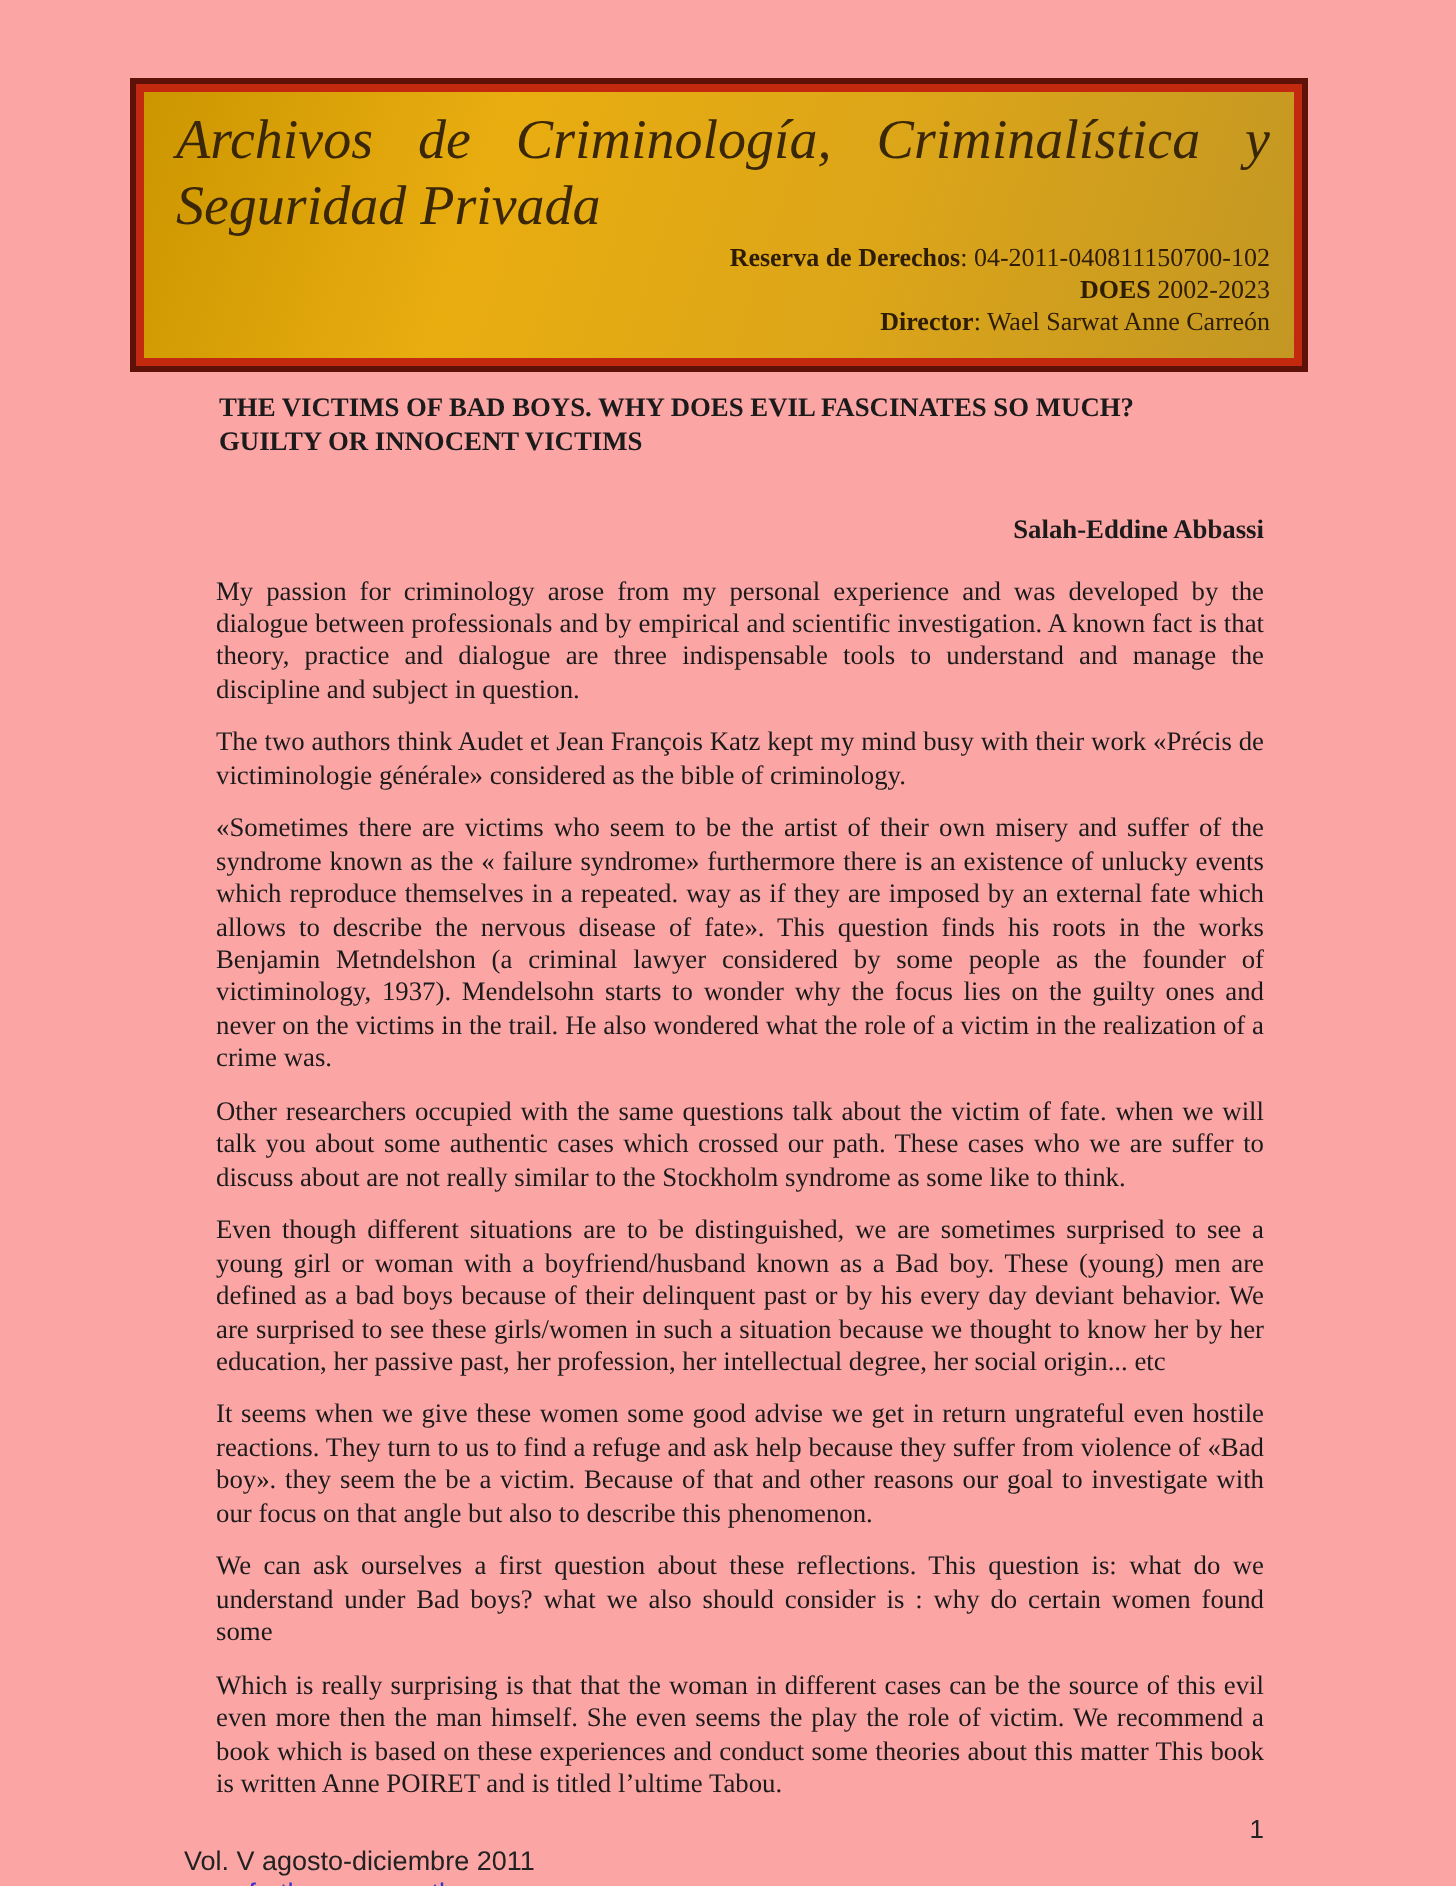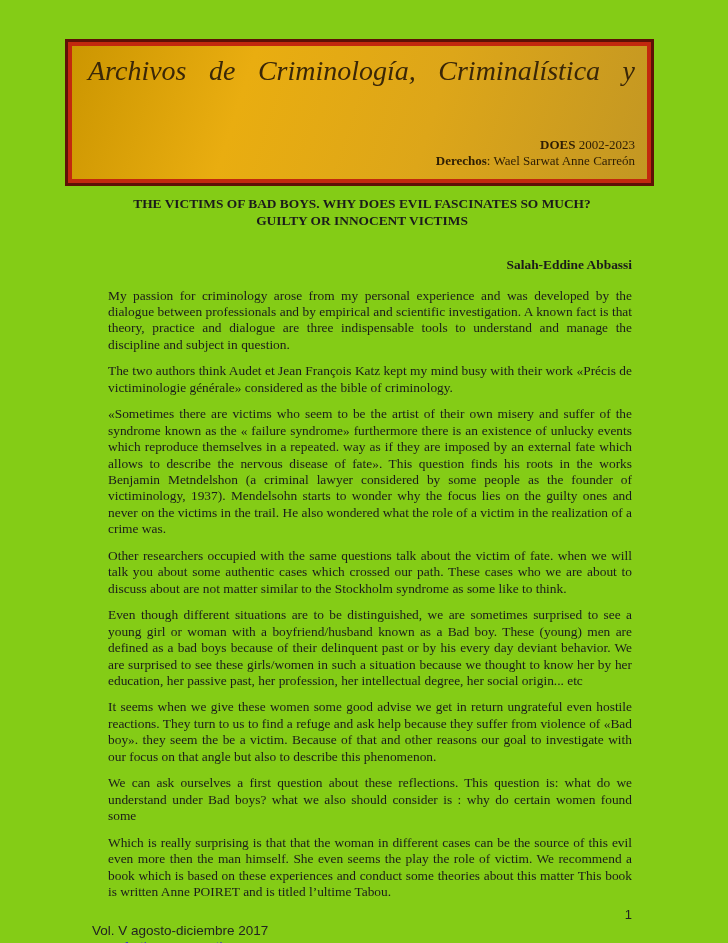--- a/index.html
+++ b/index.html
@@ -1,19 +1,19 @@
 <!DOCTYPE html>
 <html><head>
 <meta charset="utf-8">
 <style>
   html,body { margin:0; padding:0; background:#ffffff; }
   .page {
     position:relative;
     width:728px; height:943px;
-    background:#84cc16;
+    background:#fca5a5;
     overflow:hidden;
     font-family:"Liberation Serif", serif;
     color:#1b1b1b;
   }
   
   .banner {
     position:absolute; left:68px; top:42px;
     width:583px; height:141px;
     box-sizing:border-box;
     border:4px solid #c2290e;
@@ -41,21 +41,21 @@
   }
   .meta-label { font-weight:bold; }
   
   .content {
     position:absolute; left:92px; top:196px;
     width:540px;
   }
   .article-title {
     margin:0 auto; max-width:505px;
     font-size:13.4px; line-height:16.5px;
-    font-weight:bold; text-align:center;
+    font-weight:bold; text-align:left;
   }
   .author {
     margin-top:28px;
     text-align:right;
     font-weight:bold;
     font-size:13.4px; line-height:16.5px;
   }
   .body-para {
     margin:10px 0 0 16px;
     font-size:13.4px; line-height:16.45px;
@@ -83,40 +83,42 @@
   }
 </style>
 </head>
 <body>
 
 <div class="page">
 
   <div class="banner">
     <div>
       <div class="bt-line bt-line1">Archivos de Criminología, Criminalística y</div>
+      <div class="bt-line">Seguridad Privada</div>
     </div>
     <div class="banner-meta">
+      <div><span class="meta-label">Reserva de Derechos</span><span>: 04-2011-040811150700-102</span></div>
       <div><span class="meta-label">DOES</span><span> 2002-2023</span></div>
-      <div><span class="meta-label">Derechos</span><span>: Wael Sarwat Anne Carreón</span></div>
+      <div><span class="meta-label">Director</span><span>: Wael Sarwat Anne Carreón</span></div>
     </div>
   </div>
 
   <div class="content">
     <h1 class="article-title">THE VICTIMS OF BAD BOYS. WHY DOES EVIL FASCINATES SO MUCH? GUILTY OR INNOCENT VICTIMS</h1>
     <div class="author">Salah-Eddine Abbassi</div>
 
     <p class="body-para">My passion for criminology arose from my personal experience and was developed by the dialogue between professionals and by empirical and scientific investigation. A known fact is that theory, practice and dialogue are three indispensable tools to understand and manage the discipline and subject in question.</p>
     <p class="body-para">The two authors think Audet et Jean François Katz kept my mind busy with their work «Précis de victiminologie générale» considered as the bible of criminology.</p>
     <p class="body-para">«Sometimes there are victims who seem to be the artist of their own misery and suffer of the syndrome known as the « failure syndrome» furthermore there is an existence of unlucky events which reproduce themselves in a repeated. way as if they are imposed by an external fate which allows to describe the nervous disease of fate».  This question finds his roots in the works Benjamin Metndelshon (a criminal lawyer considered by some people as the founder of victiminology, 1937). Mendelsohn starts to wonder why the focus lies on the guilty ones and never on the victims in the trail. He also wondered what the role of a victim in the realization of a crime was.</p>
-    <p class="body-para">Other researchers occupied with the same questions talk about the victim of fate.  when we will talk you about some authentic cases which crossed our path. These cases who we are about to discuss about  are not matter similar to the Stockholm syndrome as some like to think.</p>
+    <p class="body-para">Other researchers occupied with the same questions talk about the victim of fate.  when we will talk you about some authentic cases which crossed our path. These cases who we are suffer to discuss about  are not really similar to the Stockholm syndrome as some like to think.</p>
     <p class="body-para">Even though different situations are to be distinguished, we are sometimes surprised to see a young girl or woman with a boyfriend/husband known as a Bad boy. These (young) men are defined as a bad boys because of their delinquent past or by his every day deviant behavior. We are surprised to see these girls/women in such a situation because we thought to know her by her education, her passive past, her profession, her intellectual degree, her social origin... etc</p>
     <p class="body-para">It seems when we give these women some good advise we get in return ungrateful even hostile reactions. They turn to us to find a refuge and ask help because they suffer from violence of «Bad boy». they seem the be a victim.  Because of that and other reasons our goal to investigate with our focus on that angle but also to describe this phenomenon.</p>
     <p class="body-para">We can ask ourselves a first question about these reflections. This question is: what do we understand under Bad boys? what we also should consider is : why do certain women found some</p>
     <p class="body-para">Which is really surprising is that that the woman in different cases can be the source of this evil even more then  the man himself. She even seems the play the role of victim. We recommend a book which is based on these experiences and conduct some theories about this matter This book is written Anne POIRET and is titled  l’ultime Tabou.</p>
 
     <div class="page-number">1</div>
     <div class="footer">
-      <div>Vol. V agosto-diciembre 2017</div>
+      <div>Vol. V agosto-diciembre 2011</div>
       <a class="footer-link">www.furthermore.es.tl</a>
     </div>
   </div>
 
 </div>
 
 </body></html>

